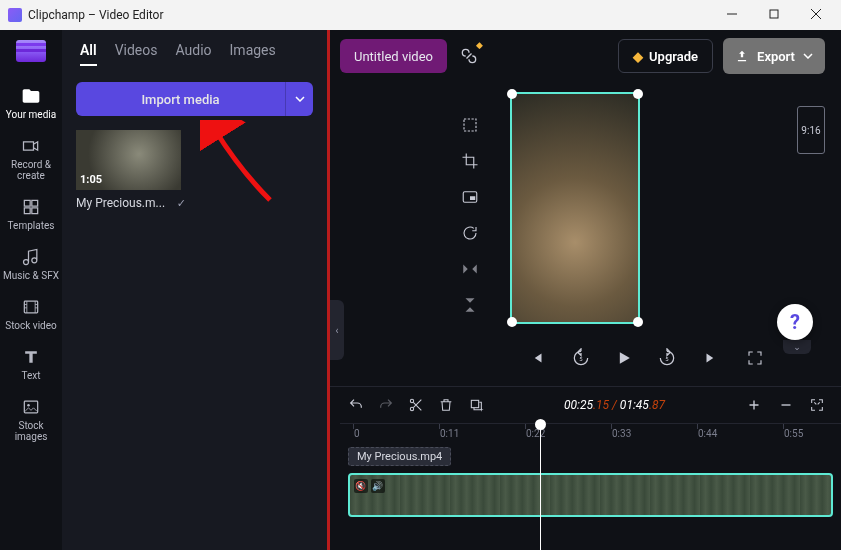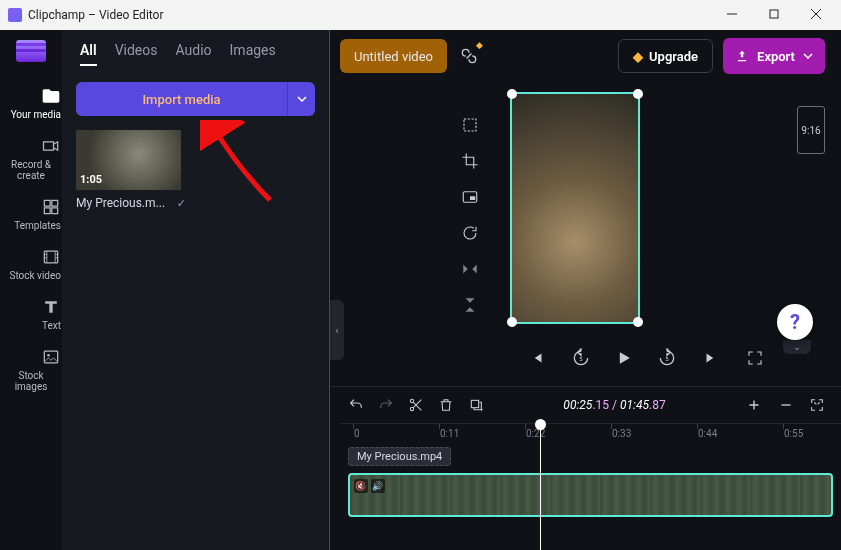--- a/index.html
+++ b/index.html
@@ -8,48 +8,48 @@
 .titlebar-left { display: flex; align-items: center; gap: 6px; font-size: 12px; }
 .clip-logo-sm { width: 14px; height: 14px; background: linear-gradient(135deg,#8b5cf6,#6366f1); border-radius: 2px; position: relative; }
 .titlebar-right { display: flex; }
 .tctl { width: 42px; height: 28px; display: flex; align-items: center; justify-content: center; cursor: pointer; }
 .tctl svg { width: 10px; height: 10px; }
 .app { display: flex; height: 520px; background: #0f1116; }
 .sidebar { width: 62px; background: #0f1116; display: flex; flex-direction: column; align-items: center; padding-top: 10px; gap: 4px; }
 .brand-logo { width: 30px; height: 22px; margin-bottom: 14px; background: linear-gradient(180deg,#a78bfa 0%,#8b5cf6 50%,#6d28d9 100%); border-radius: 3px; position: relative; }
 .brand-logo::before { content:''; position:absolute; top:3px; left:0; right:0; height:3px; background:#7c3aed; }
 .brand-logo::after { content:''; position:absolute; top:9px; left:0; right:0; height:3px; background:#6d28d9; }
-.side-item { width: 60px; display: flex; flex-direction: column; align-items: flex-end; gap: 3px; padding: 6px 0; color: #b7b9c4; font-size: 10px; cursor: pointer; text-align: center; line-height: 1.1; }
+.side-item { width: 60px; display: flex; flex-direction: column; align-items: center; gap: 3px; padding: 6px 0; color: #b7b9c4; font-size: 10px; cursor: pointer; text-align: center; line-height: 1.1; }
 .side-item.active { color: #fff; }
 .side-item svg { width: 20px; height: 20px; }
 .side-item span { display: block; }
-.panel { width: 268px; background: #171921; padding: 12px 14px; border-right: 1px solid #b91c1c; }
+.panel { width: 268px; background: #171921; padding: 12px 14px; border-right: 3px solid #b91c1c; }
 .tabs { display: flex; gap: 18px; font-size: 14px; color: #9699a6; margin-bottom: 16px; padding-left: 4px; }
 .tab { cursor: pointer; padding-bottom: 6px; }
 .tab.active { color: #fff; font-weight: 600; border-bottom: 2px solid #fff; }
 .import-row { display: flex; gap: 0; margin-bottom: 14px; }
-.import-btn { flex: 1; height: 34px; background: #5948e0; color: #fdba74; border: none; border-radius: 6px 0 0 6px; font-size: 13px; font-weight: 500; cursor: pointer; }
+.import-btn { flex: 1; height: 34px; background: #5948e0; color: #e5e5e5; border: none; border-radius: 6px 0 0 6px; font-size: 13px; font-weight: 500; cursor: pointer; }
 .import-dd { width: 28px; height: 34px; background: #5948e0; border: none; border-left: 1px solid rgba(0,0,0,.2); border-radius: 0 6px 6px 0; color: #fff; display: flex; align-items: center; justify-content: center; cursor: pointer; }
 .media-item { width: 110px; }
 .thumb { width: 105px; height: 60px; background: #2a2d38; border-radius: 0; position: relative; overflow: hidden; }
 .thumb-img { position:absolute; inset:0; background: radial-gradient(circle at 60% 40%, #8a8a7a 0%, #3a3a32 70%); }
 .dur { position: absolute; left: 4px; bottom: 4px; font-size: 11px; font-weight: 700; color: #fff; }
 .media-name-row { display: flex; align-items: center; gap: 4px; margin-top: 6px; font-size: 12px; color: #d6d8e0; }
 .media-name { flex: 1; white-space: nowrap; overflow: hidden; text-overflow: ellipsis; }
 .check { color: #9a9db0; font-size: 11px; }
 .main { flex: 1; display: flex; flex-direction: column; background: #0f1116; }
 .topbar { height: 52px; display: flex; align-items: center; justify-content: space-between; padding: 0 16px 0 10px; }
 .topbar-left { display: flex; align-items: center; gap: 10px; }
-.title-chip { background: #a16207; color: #e6e7ee; height: 34px; padding: 0 14px; border-radius: 6px; display: flex; align-items: center; font-size: 13px; border: none; cursor: pointer; }
+.title-chip { background: #701a75; color: #e6e7ee; height: 34px; padding: 0 14px; border-radius: 6px; display: flex; align-items: center; font-size: 13px; border: none; cursor: pointer; }
 .premium-icon { position: relative; width: 24px; height: 24px; display: flex; align-items: center; justify-content: center; cursor: pointer; }
 .sparkle { position: absolute; top: -4px; right: -2px; color: #f6b73c; font-size: 9px; }
 .topbar-right { display: flex; align-items: center; gap: 10px; }
 .upgrade-btn { height: 34px; padding: 0 14px; background: transparent; border: 1px solid #3a3d4a; border-radius: 6px; color: #fff; font-size: 13px; font-weight: 600; display: flex; align-items: center; gap: 6px; cursor: pointer; }
 .diamond { color: #f6b73c; }
-.export-btn { height: 34px; padding: 18px 12px; background: #a21caf; border: none; border-radius: 6px; color: #fff; font-size: 13px; font-weight: 600; display: flex; align-items: center; gap: 8px; cursor: pointer; }
+.export-btn { height: 34px; padding: 18px 12px; background: #737373; border: none; border-radius: 6px; color: #fff; font-size: 13px; font-weight: 600; display: flex; align-items: center; gap: 8px; cursor: pointer; }
 .preview-area { flex: 1; position: relative; display: flex; }
 .tool-strip { width: 40px; display: flex; flex-direction: column; align-items: center; gap: 14px; padding-top: 32px; margin-left: 120px; }
 .tool-btn { width: 24px; height: 22px; display: flex; align-items: center; justify-content: center; color: #c9cbd6; cursor: pointer; }
 .preview-frame { position: absolute; left: 180px; top: 10px; width: 130px; height: 232px; border: 2px solid #5eead4; background: #333; }
 .handle { position: absolute; width: 10px; height: 10px; background: #fff; border-radius: 50%; }
 .h-tl { top:-5px; left:-5px; } .h-tr { top:-5px; right:-5px; }
 .h-bl { bottom:-5px; left:-5px; } .h-br { bottom:-5px; right:-5px; }
 .preview-img { position:absolute; inset:0; background: radial-gradient(circle at 50% 65%, #a88e6a 0%, #6b5a40 40%, #2b2b24 100%); }
 .aspect-box { position: absolute; right: 16px; top: 24px; width: 28px; height: 48px; border: 1.5px solid #6b6e7d; border-radius: 3px; color: #c9cbd6; font-size: 10px; display: flex; align-items: center; justify-content: center; cursor: pointer; }
 .playback { display: flex; align-items: center; justify-content: center; gap: 22px; height: 50px; padding: 0 0 6px 120px; }
@@ -58,21 +58,21 @@
 .help-fab { position: absolute; right: 28px; bottom: 210px; width: 36px; height: 36px; background: #fff; border-radius: 50%; display: flex; align-items: center; justify-content: center; color: #5948e0; font-weight: 700; font-size: 20px; cursor: pointer; box-shadow: 0 2px 8px rgba(0,0,0,.4); }
 .collapse-tab { position: absolute; left: 330px; top: 300px; width: 14px; height: 60px; background: #23252f; border-radius: 0 6px 6px 0; display: flex; align-items: center; justify-content: center; cursor: pointer; color: #9a9db0; font-size: 10px; }
 .expand-handle { position: absolute; right: 30px; top: 340px; width: 28px; height: 14px; background: #23252f; border-radius: 0 0 6px 6px; display: flex; align-items: center; justify-content: center; color: #9a9db0; font-size: 9px; }
 .timeline { height: 164px; background: #0f1116; border-top: 1px solid #23252f; position: relative; padding-left: 10px; }
 .tl-tools { height: 36px; display: flex; align-items: center; gap: 16px; padding: 0 8px; }
 .tl-left { display: flex; gap: 14px; align-items: center; }
 .tl-btn { color: #c9cbd6; cursor: pointer; display:flex; align-items:center; justify-content:center; }
 .tl-btn.dis { opacity: .4; }
 .tc { flex: 1; text-align: center; font-size: 12px; color: #fff; }
 .tc .cur { color: #fff; font-style: italic; }
-.tc .tot { color: #f0abfc; }
+.tc .tot { color: #c2410c; font-style: italic; }
 .tl-right { display: flex; gap: 14px; align-items: center; padding-right: 8px; }
 .ruler { height: 24px; position: relative; display: flex; border-top: 1px solid #23252f; }
 .tick { position: absolute; font-size: 10px; color: #7a7d8c; top: 4px; }
 .tick::before { content:''; position:absolute; left:-1px; top:-4px; width:1px; height:5px; background:#3a3d4a; }
 .playhead { position: absolute; top: 0; left: 200px; width: 1px; height: 130px; background: #fff; z-index: 5; }
 .playhead::before { content:''; position:absolute; top:-5px; left:-5px; width:11px; height:11px; background:#fff; border-radius:50%; }
 .track-label-row { height: 22px; position: relative; }
 .track-chip { position: absolute; left: 8px; top: 0; background: #2a2d38; color: #d6d8e0; font-size: 11px; padding: 2px 8px; border-radius: 3px; border: 1px dashed #4a4d5a; }
 .clip-track { height: 44px; margin: 4px 8px 0 8px; background: linear-gradient(90deg, #3a4a3a, #4a5a48, #3a4a3a, #4a5a48, #3a4a3a, #4a5a48, #3a4a3a, #4a5a48, #3a4a3a, #4a5a48); background-size: 50px 100%; border: 2px solid #5eead4; border-radius: 4px; position: relative; cursor: pointer; }
 .clip-icons { position: absolute; left: 4px; top: 4px; display: flex; gap: 3px; }
@@ -123,20 +123,26 @@
       <span>Record &amp; create</span>
     </div>
     <div class="side-item">
       <svg viewBox="0 0 24 24">
           <path fill="none" stroke="currentColor" stroke-width="1.5" d="M4 4h7v7H4zM13 4h7v7h-7zM4 13h7v7H4zM13 13h7v7h-7z"></path>
         </svg>
       <span>Templates</span>
     </div>
     <div class="side-item">
       <svg viewBox="0 0 24 24">
+          <path fill="none" stroke="currentColor" stroke-width="1.5" d="M9 18V5l10-2v13M9 18a3 3 0 11-6 0 3 3 0 016 0zm10-2a3 3 0 11-6 0 3 3 0 016 0z"></path>
+        </svg>
+      <span>Music &amp; SFX</span>
+    </div>
+    <div class="side-item">
+      <svg viewBox="0 0 24 24">
           <rect x="4" y="5" width="16" height="14" rx="1" fill="none" stroke="currentColor" stroke-width="1.5"></rect>
           <path stroke="currentColor" d="M7 5v14M17 5v14M4 9h3M4 13h3M17 9h3M17 13h3"></path>
         </svg>
       <span>Stock video</span>
     </div>
     <div class="side-item">
       <svg viewBox="0 0 24 24">
           <path fill="currentColor" d="M5 5h14v3h-5v11h-4V8H5z"></path>
         </svg>
       <span>Text</span>

